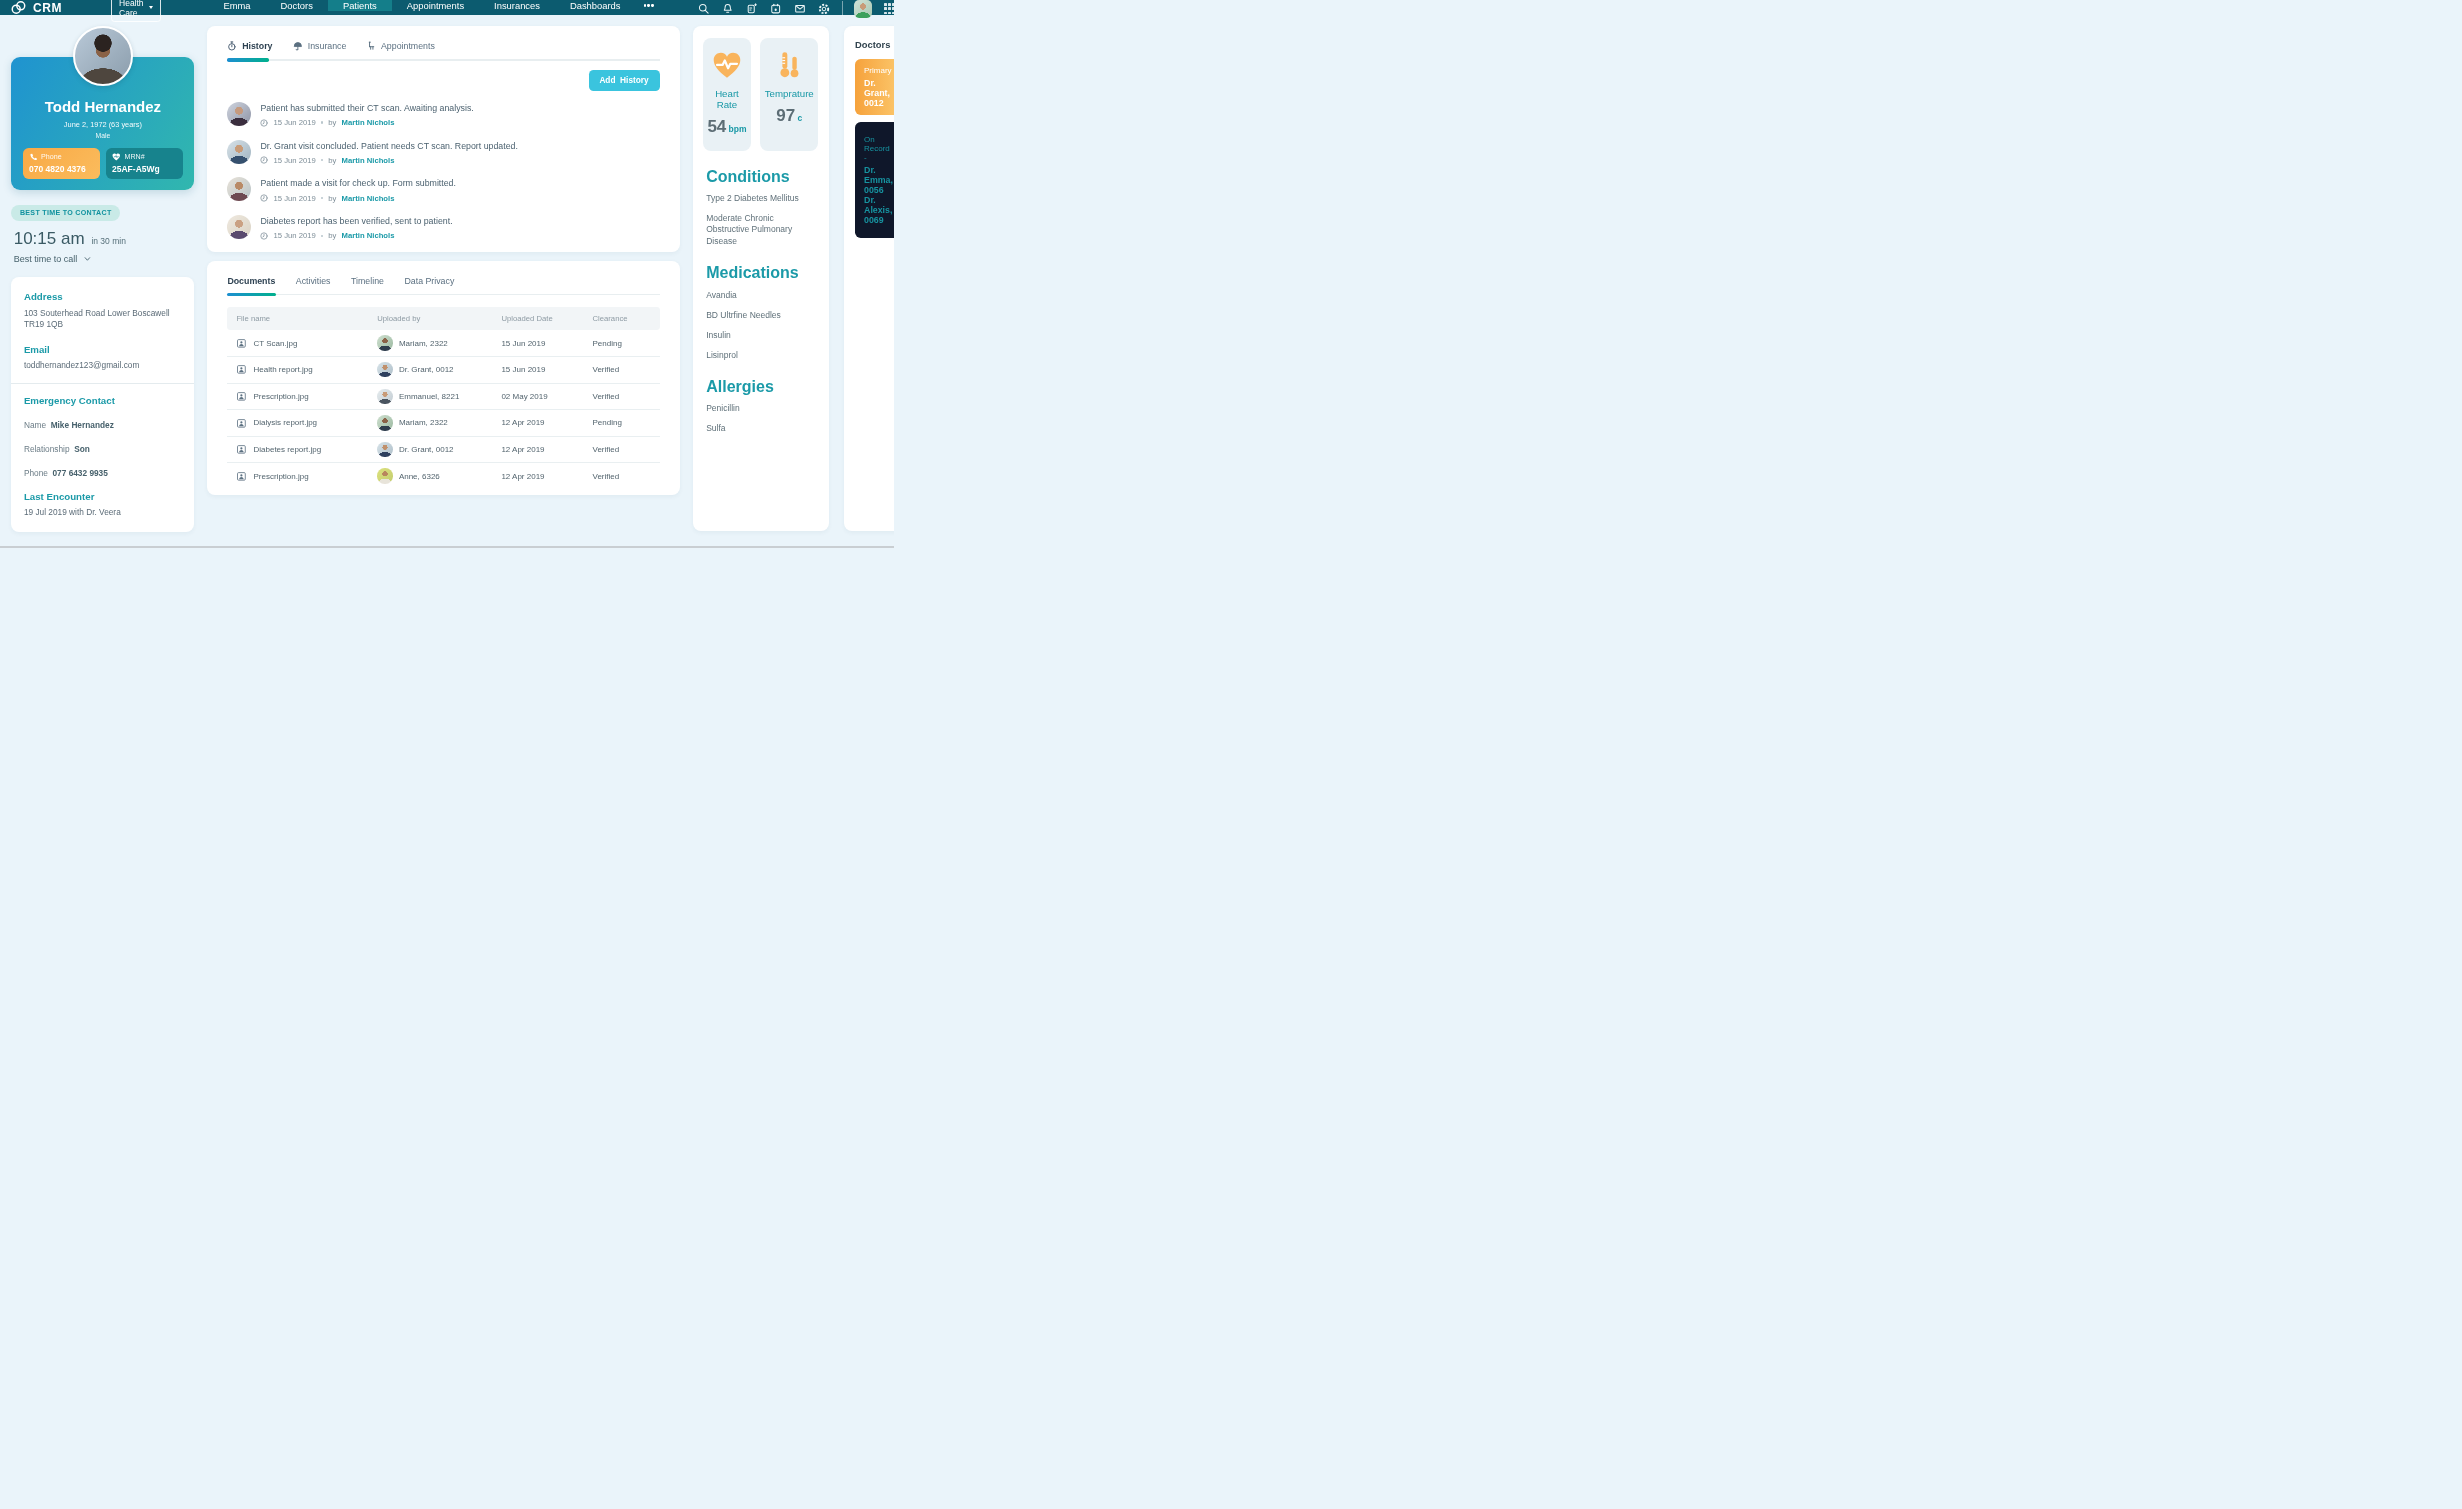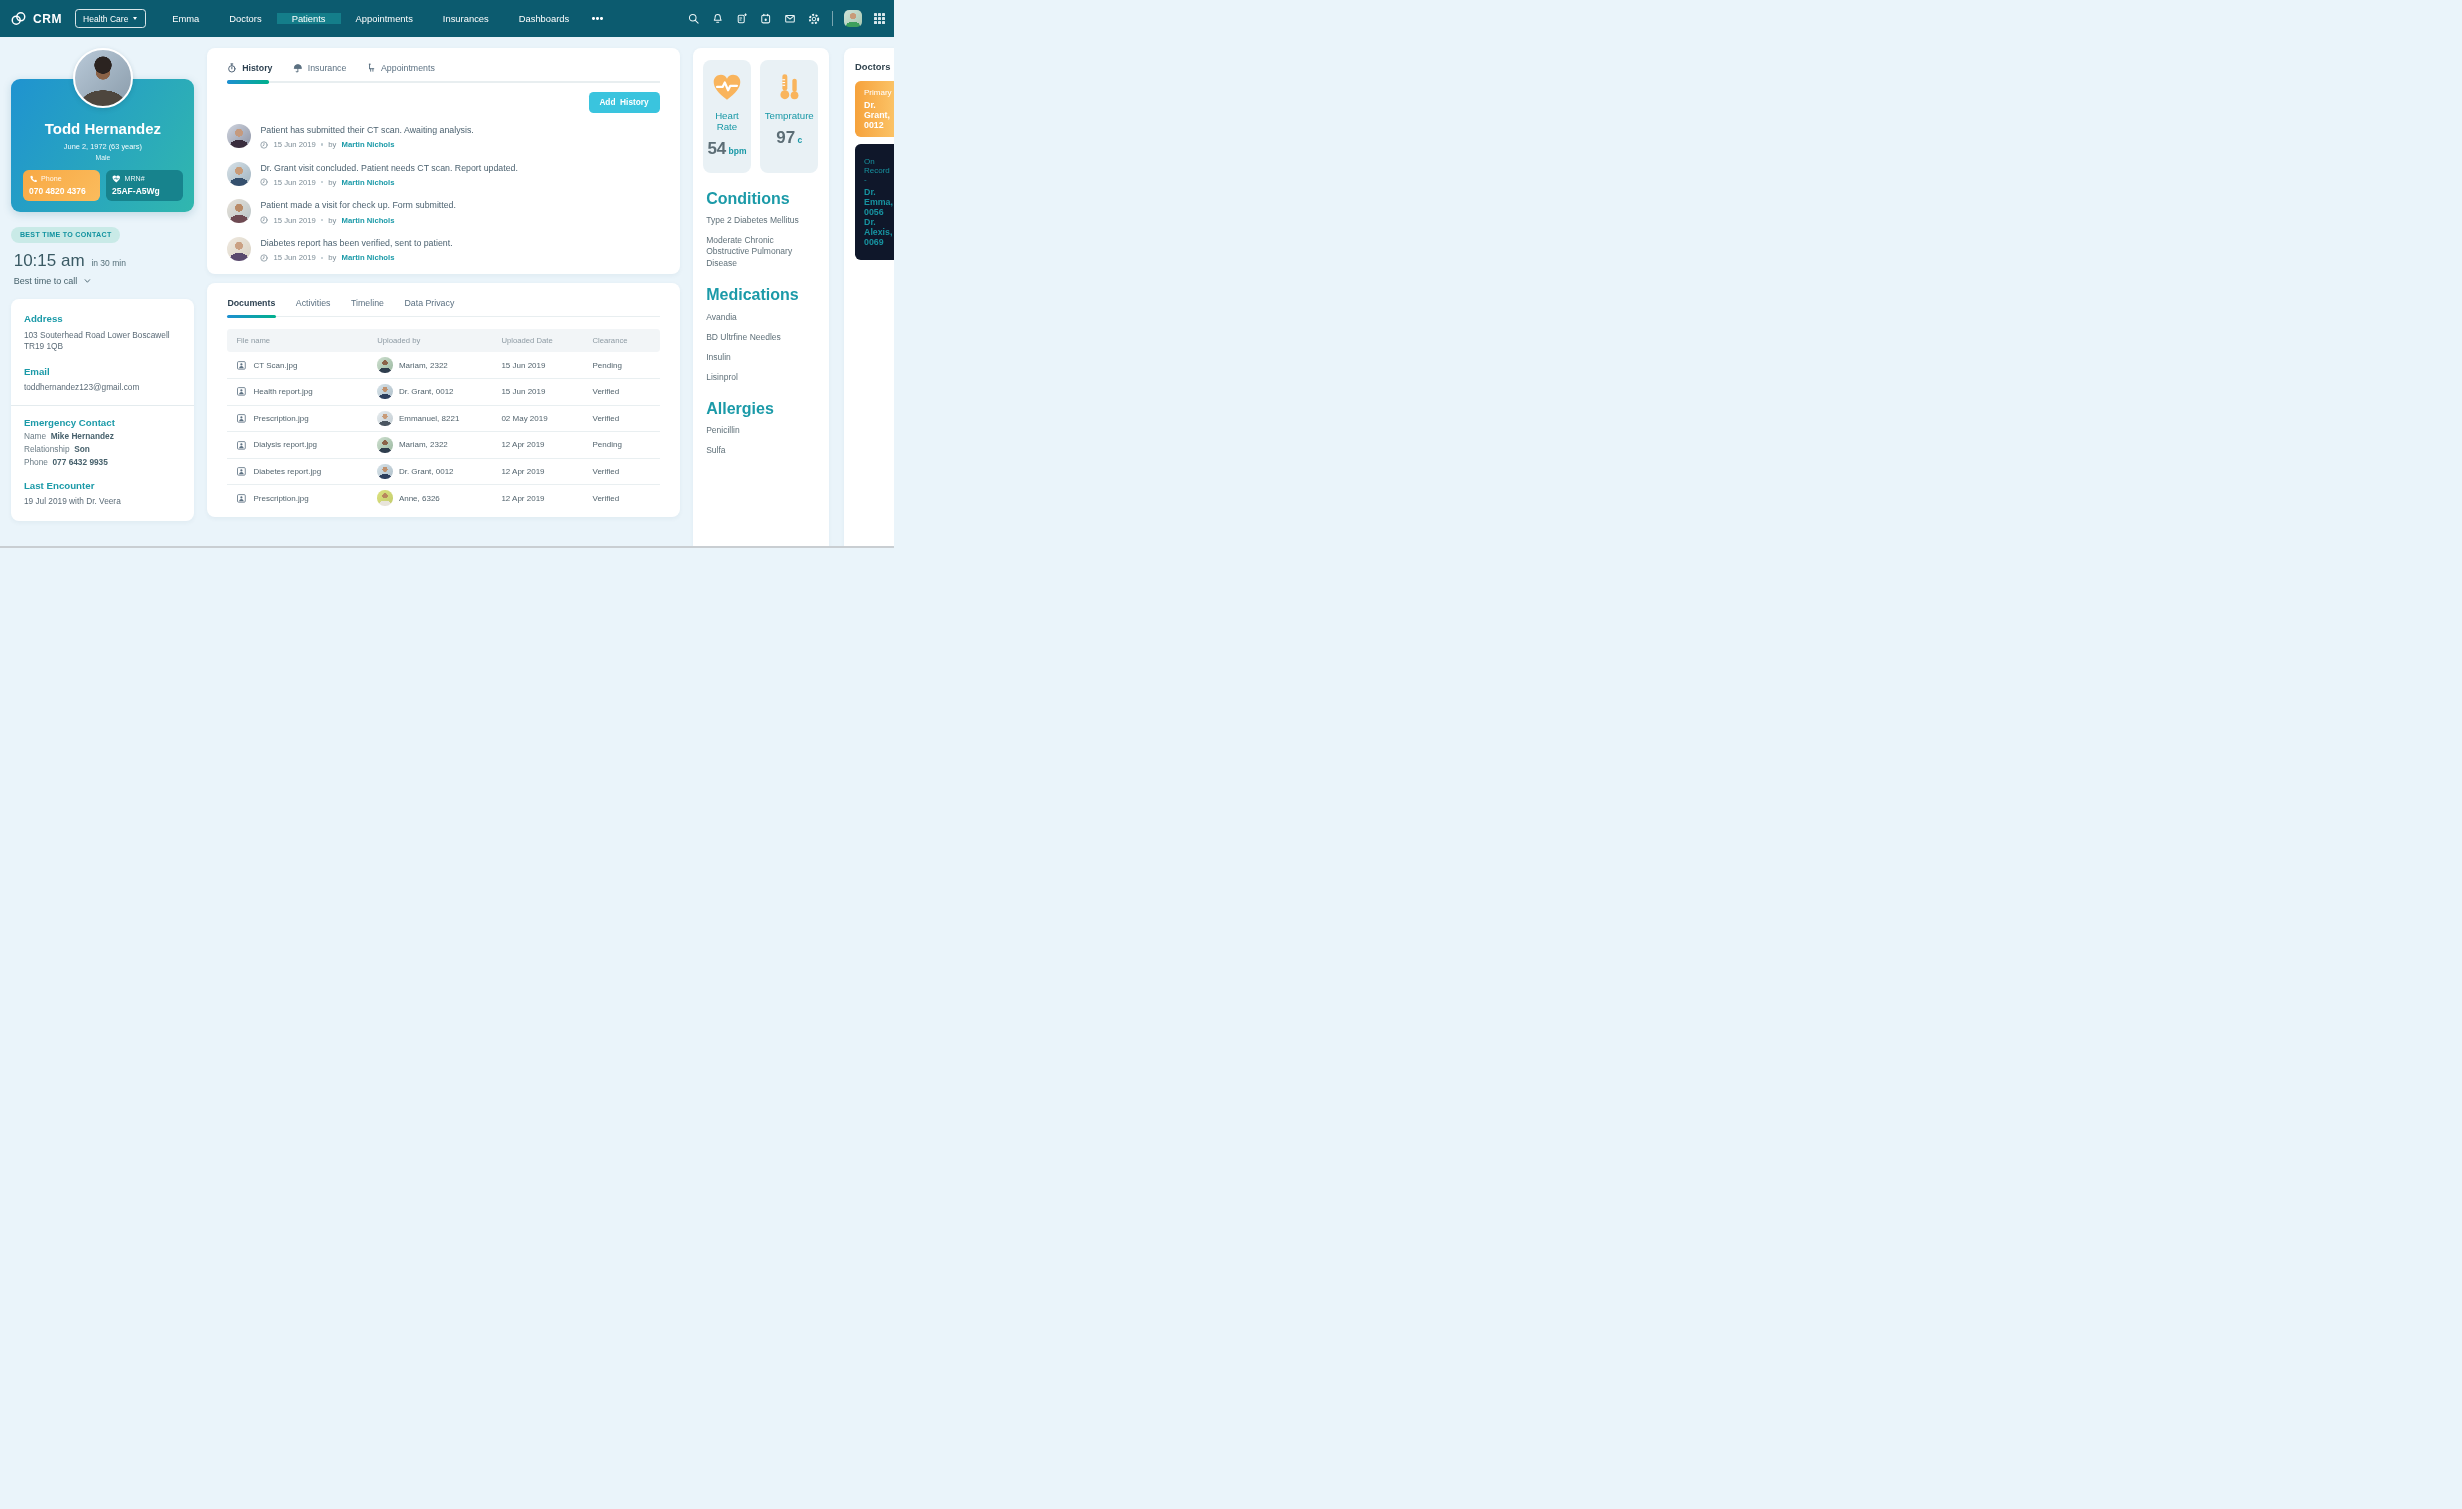--- a/index.html
+++ b/index.html
@@ -1,20 +1,20 @@
 <!DOCTYPE html>
 <html style="font-size:9px"><head>
 <meta charset="utf-8">
 <style>
   * { margin:0; padding:0; box-sizing:border-box; }
   html,body { width:894px; height:548px; }
   body { font-family:"Liberation Sans","DejaVu Sans",sans-serif; background:#eaf4fa; overflow:hidden; position:relative; }
 
   
-  .nav { height:37px; background:#0c5b6f; display:flex; align-items:center; color:#fff; padding:0 9px 0 10.3px; }
+  .nav { height:15px; background:#0c5b6f; display:flex; align-items:flex-start; color:#fff; padding:0 9px 0 10.3px;gap:36px; }
   .brand { display:flex; align-items:center; gap:5.7px; margin-right:12.5px; }
   .brand-name { font-size:12px; font-weight:600; letter-spacing:0.6px; }
   .org-select { align-self:center; display:flex; align-items:center; gap:5.1px; border:0.9px solid rgba(255,255,255,.85); border-radius:3.4px; padding:3.4px 7.4px; font-size:8.5px; cursor:pointer; }
   .caret-down { width:0; height:0; border-left:2.8px solid transparent; border-right:2.8px solid transparent; border-top:3.4px solid #fff; }
   .nav-items { display:flex; align-items:stretch; margin-left:11.4px; }
   .nav-item { display:flex; align-items:center; padding:0 15px; font-size:9.4px; cursor:pointer; }
   .nav-item.active { background:#147e8a; }
   .nav-overflow { display:flex; align-items:center; gap:1.7px; padding:0 8px; cursor:pointer; }
   .nav-overflow i { width:2.3px; height:2.3px; border-radius:50%; background:#fff; }
   .nav-right { margin-left:auto; display:flex; align-items:center; gap:12px; }
@@ -57,21 +57,21 @@
   .btc-time-row { margin-top:8px; display:flex; align-items:baseline; gap:6.8px; padding-left:2.3px; }
   .btc-time { font-size:17px; font-weight:500; color:#3a5a64; }
   .btc-rel { font-size:8.5px; color:#57707a; }
   .btc-call { margin-top:4.6px; padding-left:2.3px; display:flex; align-items:center; gap:6.8px; font-size:9px; color:#47626c; cursor:pointer; }
 
   .info-card { margin-top:13.7px; padding:13.7px 12.5px 12.5px; }
   .sec-heading { color:#1b9aa8; font-size:9.7px; font-weight:600; }
   .info-text { color:#5b6b77; font-size:8.3px; line-height:1.4; margin-top:5.7px; }
   .info-gap { height:12.5px; }
   .info-divider { height:0.6px; background:#e4ebee; margin:11.4px -12.5px; }
-  .kv { display:flex; gap:4.6px; margin-top:3px; font-size:8.3px; }
+  .kv { display:flex; gap:4.6px; margin-top:14px; font-size:8.3px; }
   .kv .k { color:#6b7c86; }
   .kv .v { color:#47616c; font-weight:700; }
 
   
   .panel { padding:13.7px 0 5.7px; }
   .tabs { display:flex; gap:20.5px; padding:1.1px 20.5px 8px; }
   .tab { display:flex; align-items:center; gap:5.1px; font-size:8.8px; color:#5b7081; cursor:pointer; }
   .tab.active { color:#2e4252; font-weight:700; }
   .track { height:1.1px; background:#e8eef0; margin:0 20.5px; position:relative; }
   .track .seg { position:absolute; left:0; top:-1.1px; width:42px; height:3.4px; border-radius:1.7px; background:linear-gradient(90deg,#1d8fd1,#00b08d); }

